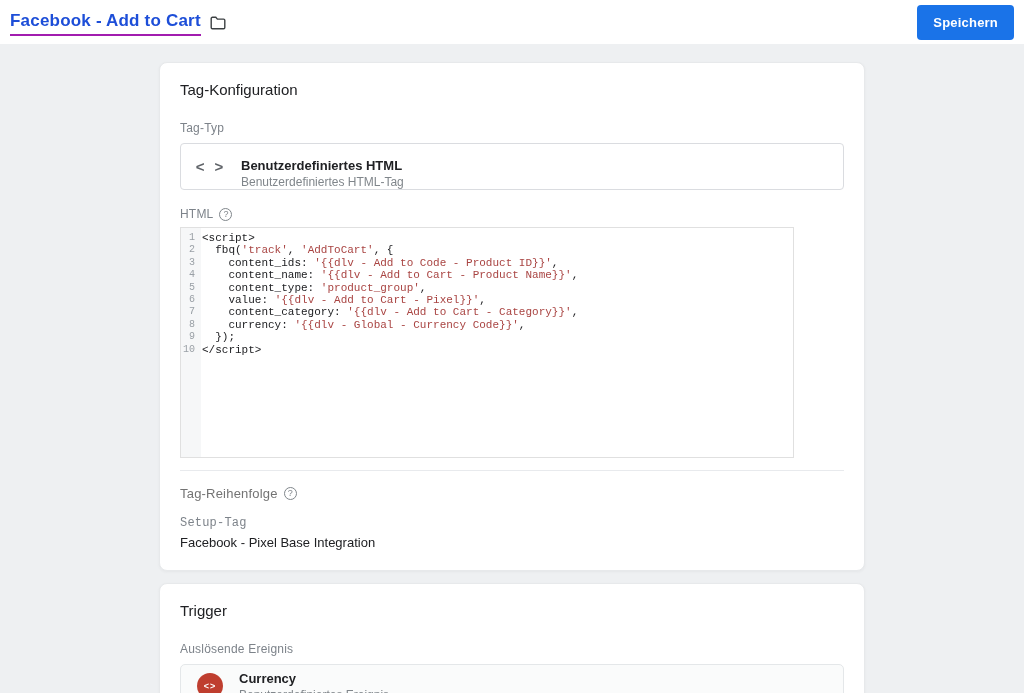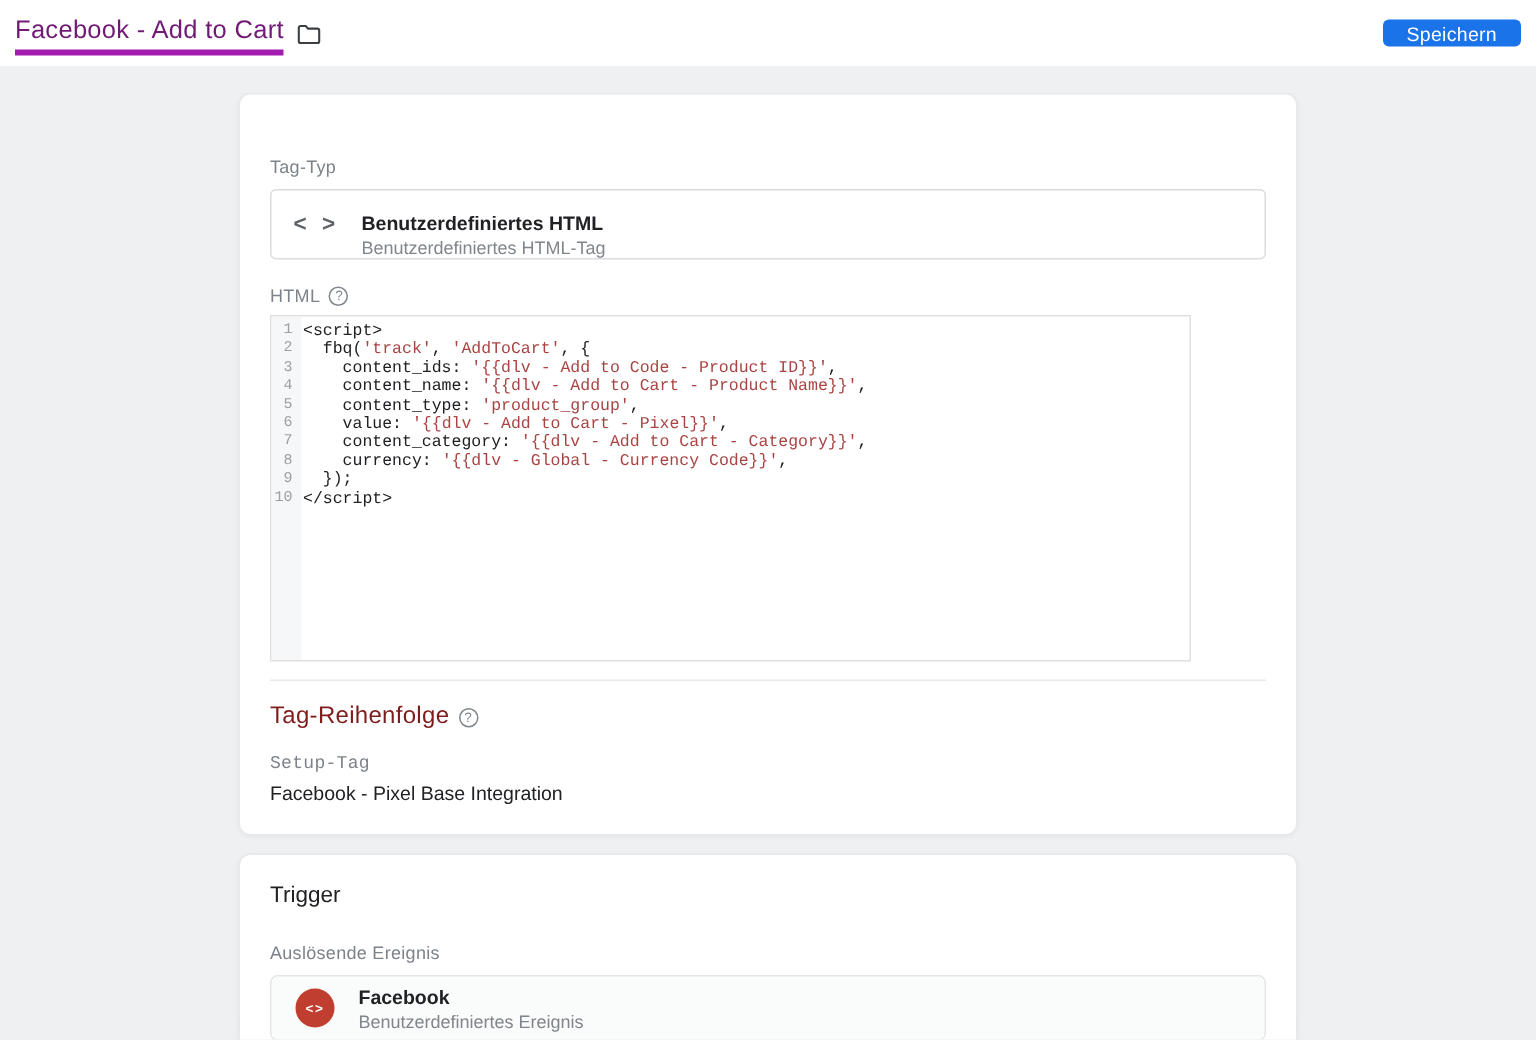--- a/index.html
+++ b/index.html
@@ -15,38 +15,38 @@
     height: 44px;
     background: #ffffff;
     display: flex;
     align-items: center;
     justify-content: space-between;
     padding: 0 10px 0 10px;
   }
   .title-wrap { display: flex; align-items: center; gap: 9px; }
   .page-title {
     font-size: 17px;
-    font-weight: 400;
-    color: #701a75;
+    font-weight: 700;
+    color: #1d4ed8;
     letter-spacing: 0.2px;
-    border-bottom: 4px solid #a21caf;
+    border-bottom: 2px solid #a21caf;
     padding: 2px 0 3px 0;
     cursor: text;
   }
   .folder-icon { display: inline-flex; align-items: center; margin-top: 2px; cursor: pointer; }
   .save-btn {
     background: #1a73e8;
     color: #ffffff;
     border: none;
     border-radius: 4px;
     font-family: "Liberation Sans", sans-serif;
     font-size: 13px;
-    font-weight: 400;
+    font-weight: 700;
     padding: 0 16px;
-    height: 18px;
+    height: 35px;
     letter-spacing: 0.2px;
     cursor: pointer;
   }
 
   
   .content { padding-top: 18px; }
   .card {
     width: 706px;
     margin: 0 auto 12px auto;
     background: #ffffff;
@@ -124,21 +124,21 @@
     font-size: 10px;
     color: #9aa0a6;
   }
   .line-content { white-space: pre; font-size: 11px; padding-left: 4px; }
   .tok-plain { color: #202124; }
   .tok-str { color: #a94442; }
 
   .divider { border: none; border-top: 1px solid #e8eaed; margin-top: 12px; }
 
   .subsection-row { display: flex; align-items: center; gap: 6px; margin-top: 15px; }
-  .subsection-label { font-size: 16px; color: #7f1d1d; letter-spacing: 0.2px; }
+  .subsection-label { font-size: 13px; color: #737373; letter-spacing: 0.2px; }
   .setup-label { margin-top: 15px; font-family: Liberation Mono, monospace; }
   .setup-value { font-size: 13px; color: #202124; margin-top: 5px; }
 
   
   .trigger-row {
     margin-top: 8px;
     height: 44px;
     background: #fafbfb;
     border: 1px solid #e4e7e9;
     border-radius: 5px;
@@ -173,20 +173,21 @@
         <path d="M1.2 2.5 a1.2 1.2 0 0 1 1.2 -1.2 h3.4 l1.6 1.8 h6.2 a1.2 1.2 0 0 1 1.2 1.2 v7.2 a1.2 1.2 0 0 1 -1.2 1.2 h-11.2 a1.2 1.2 0 0 1 -1.2 -1.2 z"></path>
       </svg>
     </span>
   </div>
   <button class="save-btn">Speichern</button>
 </header>
 
 <main class="content">
 
   <section class="card">
+    <h2 class="card-title">Tag-Konfiguration</h2>
 
     <div class="field-label mt-label">Tag-Typ</div>
 
     <div class="tag-type-box">
       <span class="code-glyph">&lt;&nbsp;&gt;</span>
       <div>
         <div class="tag-type-name">Benutzerdefiniertes HTML</div>
         <div class="tag-type-desc">Benutzerdefiniertes HTML-Tag</div>
       </div>
     </div>
@@ -254,19 +255,19 @@
   </section>
 
   <section class="card">
     <h2 class="card-title">Trigger</h2>
 
     <div class="field-label mt-label">Auslösende Ereignis</div>
 
     <div class="trigger-row">
       <span class="trigger-icon">&lt;&gt;</span>
       <div>
-        <div class="trigger-name">Facebook</div>
+        <div class="trigger-name">Currency</div>
         <div class="trigger-type">Benutzerdefiniertes Ereignis</div>
       </div>
     </div>
   </section>
 
 </main>
 
 </body></html>

